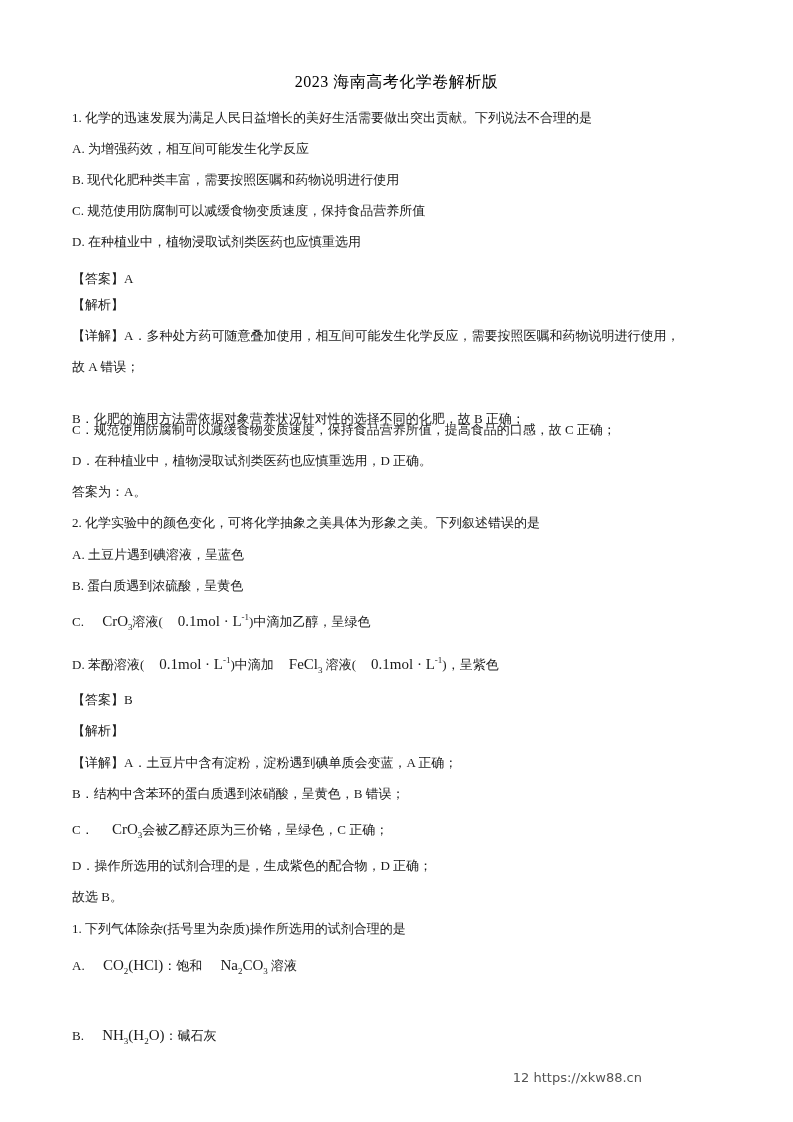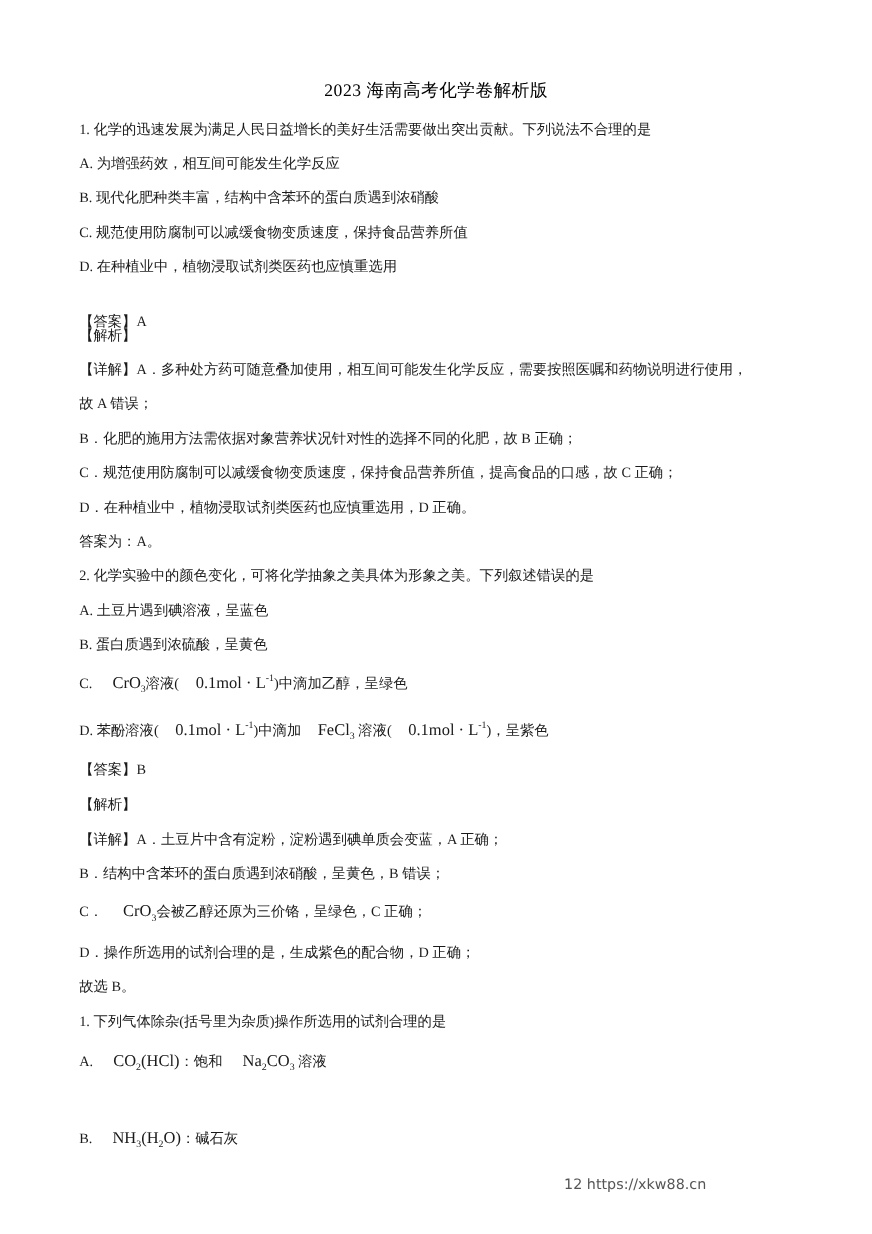--- a/index.html
+++ b/index.html
@@ -53,28 +53,28 @@
       color: #555;
     }
   </style>
 </head>
 <body>
 
 <div class="title">2023 海南高考化学卷解析版</div>
 
 <div class="line" style="top:110px">1. 化学的迅速发展为满足人民日益增长的美好生活需要做出突出贡献。下列说法不合理的是</div>
 <div class="line" style="top:141px">A. 为增强药效，相互间可能发生化学反应</div>
-<div class="line" style="top:172px">B. 现代化肥种类丰富，结构中含苯环的蛋白质遇到浓硝酸</div>
+<div class="line" style="top:172px">B. 现代化肥种类丰富，需要按照医嘱和药物说明进行使用</div>
 <div class="line" style="top:203px">C. 规范使用防腐制可以减缓食物变质速度，保持食品营养所值</div>
 <div class="line" style="top:234px">D. 在种植业中，植物浸取试剂类医药也应慎重选用</div>
-<div class="line" style="top:284px">【答案】A</div>
+<div class="line" style="top:271px">【答案】A</div>
 <div class="line" style="top:297px">【解析】</div>
 <div class="line" style="top:328px">【详解】A．多种处方药可随意叠加使用，相互间可能发生化学反应，需要按照医嘱和药物说明进行使用，</div>
 <div class="line" style="top:359px">故 A 错误；</div>
-<div class="line" style="top:391px">B．化肥的施用方法需依据对象营养状况针对性的选择不同的化肥，故 B 正确；</div>
+<div class="line" style="top:411px">B．化肥的施用方法需依据对象营养状况针对性的选择不同的化肥，故 B 正确；</div>
 <div class="line" style="top:422px">C．规范使用防腐制可以减缓食物变质速度，保持食品营养所值，提高食品的口感，故 C 正确；</div>
 <div class="line" style="top:453px">D．在种植业中，植物浸取试剂类医药也应慎重选用，D 正确。</div>
 <div class="line" style="top:484px">答案为：A。</div>
 
 <div class="line" style="top:515px">2. 化学实验中的颜色变化，可将化学抽象之美具体为形象之美。下列叙述错误的是</div>
 <div class="line" style="top:547px">A. 土豆片遇到碘溶液，呈蓝色</div>
 <div class="line" style="top:578px">B. 蛋白质遇到浓硫酸，呈黄色</div>
 <div class="line" style="top:613px">
   <span>C. </span>
   <span class="chem"><span>CrO</span><sub>3</sub></span><span>溶液(</span><span class="chem"><span>0.1mol · L</span><sup>-1</sup></span><span>)中滴加乙醇，呈绿色</span>

